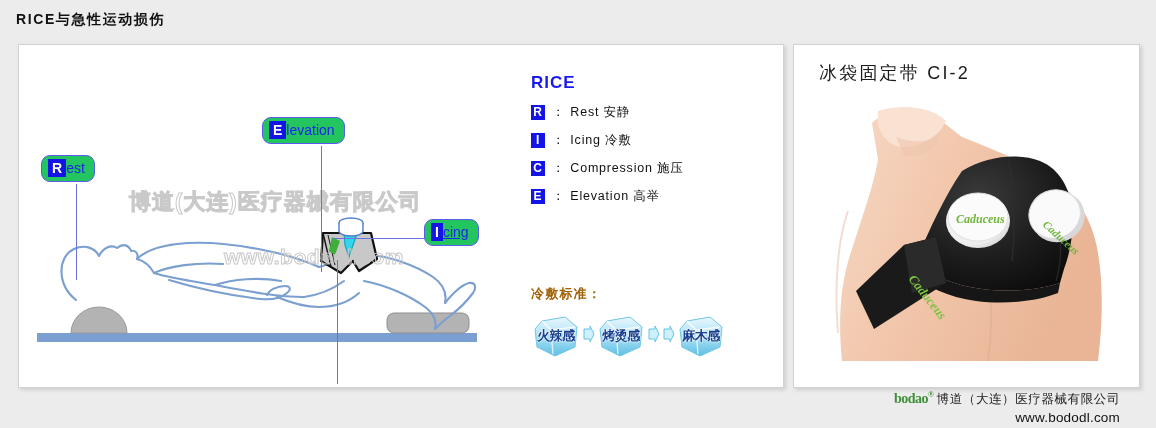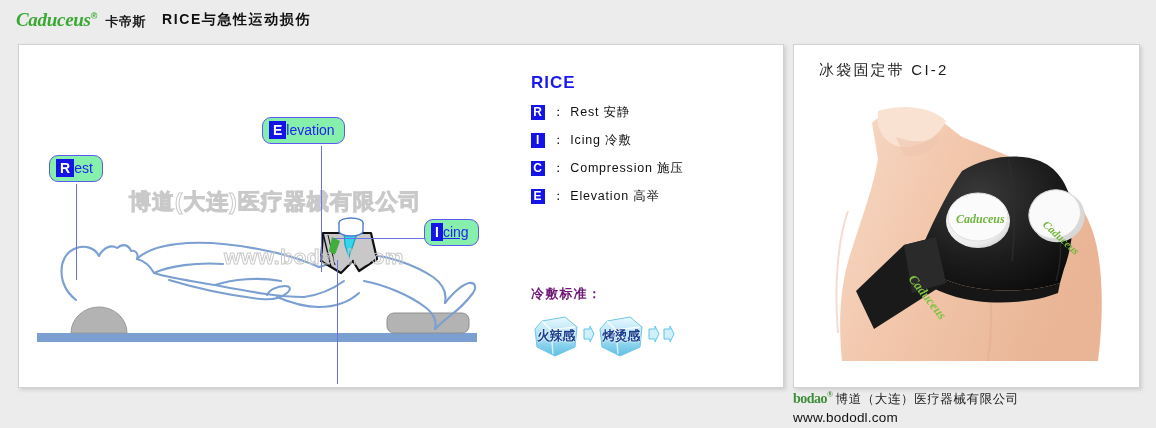--- a/index.html
+++ b/index.html
@@ -50,32 +50,32 @@
     position:absolute;color:transparent;
     -webkit-text-stroke:1px #c9c9c9;
     font-weight:bold;pointer-events:none;white-space:nowrap;
   }
   #wm-company{left:110px;top:142px;font-size:22px;letter-spacing:1px;}
   #wm-url{left:205px;top:200px;font-size:21px;letter-spacing:0.5px;}
 
   
   .callout{
     position:absolute;border:1px solid #5a5aee;border-radius:9px;
-    background:#86efac;color:#2222ee;font-size:14px;
+    background:#22c55e;color:#2222ee;font-size:14px;
     padding:4px 9px 5px 7px;white-space:nowrap;z-index:6;
     font-family:"Liberation Sans",sans-serif;
   }
   .callout .cap{
     display:inline-block;background:#1414e6;color:#fff;
     font-weight:bold;padding:0 3px;margin-right:1px;
     box-shadow:0 0 0 1px #1414e6;
   }
   .leader{position:absolute;background:#6a72e0;z-index:3;}
 
-  #callout-rest{left:30px;top:110px;}
+  #callout-rest{left:22px;top:110px;}
   #lead-rest{left:57px;top:139px;width:1px;height:96px;}
   #callout-elev{left:243px;top:72px;}
   #lead-elev{left:302px;top:101px;width:1px;height:126px;}
   #callout-icing{left:405px;top:174px;text-decoration:underline;}
   #lead-icing{left:315px;top:193px;width:92px;height:1px;}
   #callout-comp{left:250px;top:337px;}
   #lead-comp{left:318px;top:215px;width:1px;height:124px;}
 
   
   #body-svg{position:absolute;left:0;top:0;}
@@ -94,67 +94,61 @@
   .rice-sq{
     display:inline-block;background:#1414e6;color:#fff;
     font-weight:bold;font-size:12px;width:14px;height:15px;
     line-height:15px;text-align:center;margin-right:7px;
   }
   .rice-colon{margin-right:5px;}
 
   
   #ice-block{position:absolute;left:512px;top:240px;width:250px;}
   #ice-title{
-    color:#701a75;font-size:13px;font-weight:bold;letter-spacing:1.2px;
+    color:#a16207;font-size:13px;font-weight:bold;letter-spacing:1.2px;
     margin-bottom:10px;
   }
   #ice-row{display:flex;align-items:center;}
   .cube{
     position:relative;width:50px;height:46px;flex:0 0 auto;
     display:flex;align-items:center;justify-content:center;
   }
   .cube svg{position:absolute;left:0;top:0;}
   .cube span{
     position:relative;z-index:2;font-size:13px;font-weight:bold;
     color:#1b3f8f;letter-spacing:-0.5px;
     text-shadow:0 0 2px #fff,0 0 2px #fff;
   }
   .arrowi{flex:0 0 auto;margin:0 1px;}
 
   
   #right-title{
-    position:absolute;left:25px;top:16px;font-size:15px;color:#1b1b1b;
+    position:absolute;left:25px;top:16px;font-size:18px;color:#1b1b1b;
     letter-spacing:2.2px;
   }
   #product-photo{position:absolute;left:18px;top:48px;width:310px;height:280px;}
 
   
   #footer{
     position:absolute;left:793px;top:390px;width:345px;height:36px;
-    padding-right:18px;box-sizing:border-box;
+    text-align:right;padding-right:18px;box-sizing:border-box;
   }
   #footer-line1{font-size:12.5px;color:#1b1b1b;letter-spacing:0.6px;white-space:nowrap;}
   #footer-logo{
     font-family:"Liberation Serif","DejaVu Serif",serif;
     font-weight:bold;font-style:normal;color:#3f8f3a;font-size:14px;
     letter-spacing:-0.5px;
   }
   #footer-reg{font-size:8px;vertical-align:super;color:#3f8f3a;}
   #footer-line2{font-size:13.5px;color:#111;margin-top:2px;letter-spacing:0.2px;}
 </style>
 </head>
 <body>
 
 <div id="header">
-  <div>
-    <span id="brand-logo">
-      <span>Caduceus</span><span id="brand-reg">®</span>
-    </span>
-    <span id="brand-cn">卡帝斯</span>
-  </div>
   <div id="header-title">RICE与急性运动损伤</div>
 </div>
 
 <div class="panel" id="panel-left">
 
   <div id="diagram">
 
     <svg id="body-svg" width="505" height="342" viewBox="0 0 505 342">
 
       <rect x="18" y="288" width="440" height="9" fill="#7a9fd0"></rect>
@@ -283,20 +277,28 @@
           </svg>
       </div>
 
 
       <div class="arrowi">
         <svg width="13" height="18" viewBox="0 0 13 18">
             <path d="M2 4 L8 4 L8 1 L12 9 L8 17 L8 14 L2 14 Z" fill="#cdf0fa" stroke="#63c4e6" stroke-width="1"></path>
           </svg>
       </div>
 
+      <div class="cube">
+        <svg width="50" height="46" viewBox="0 0 50 46">
+          <path d="M11 8 L34 4 L46 14 L44 34 L24 43 L6 34 L4 16 Z" fill="url(#g1)" stroke="#6fc6e6" stroke-width="1"></path>
+          <path d="M11 8 L20 17 L44 14" fill="none" stroke="#ffffff" stroke-width="1.6" opacity="0.8"></path>
+          <path d="M20 17 L22 41" fill="none" stroke="#ffffff" stroke-width="1.4" opacity="0.7"></path>
+        </svg>
+        <span>麻木感</span>
+      </div>
 
     </div>
   </div>
 </div>
 
 <div class="panel" id="panel-right">
   <div id="right-title">冰袋固定带 CI-2</div>
 
   <svg id="product-photo" viewBox="0 0 310 280">
     <defs>

